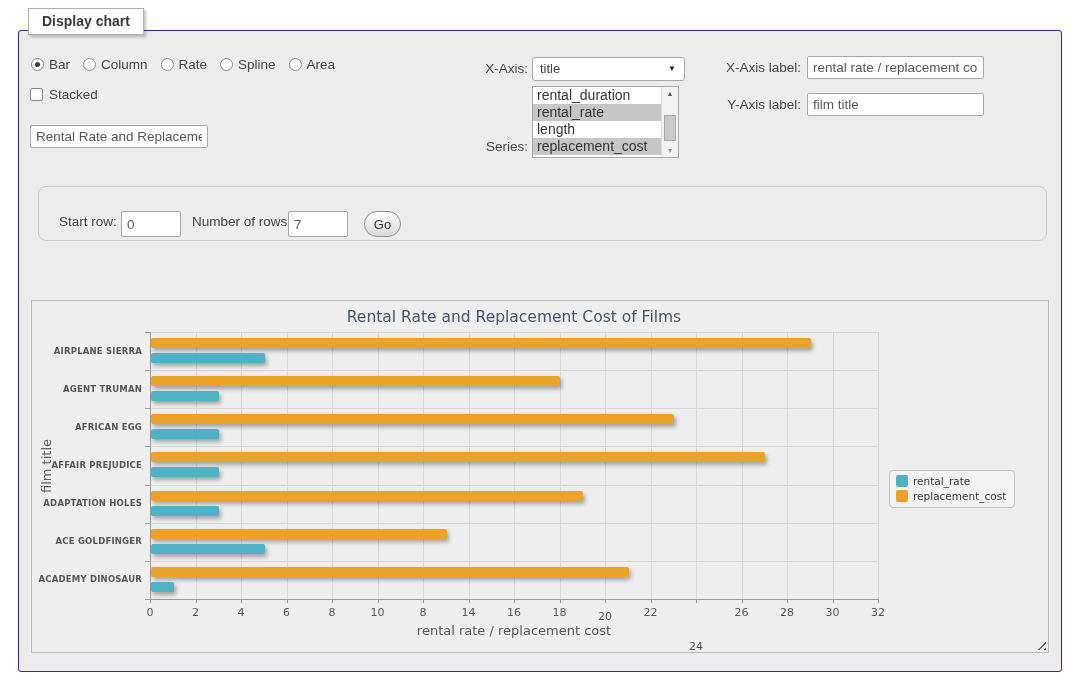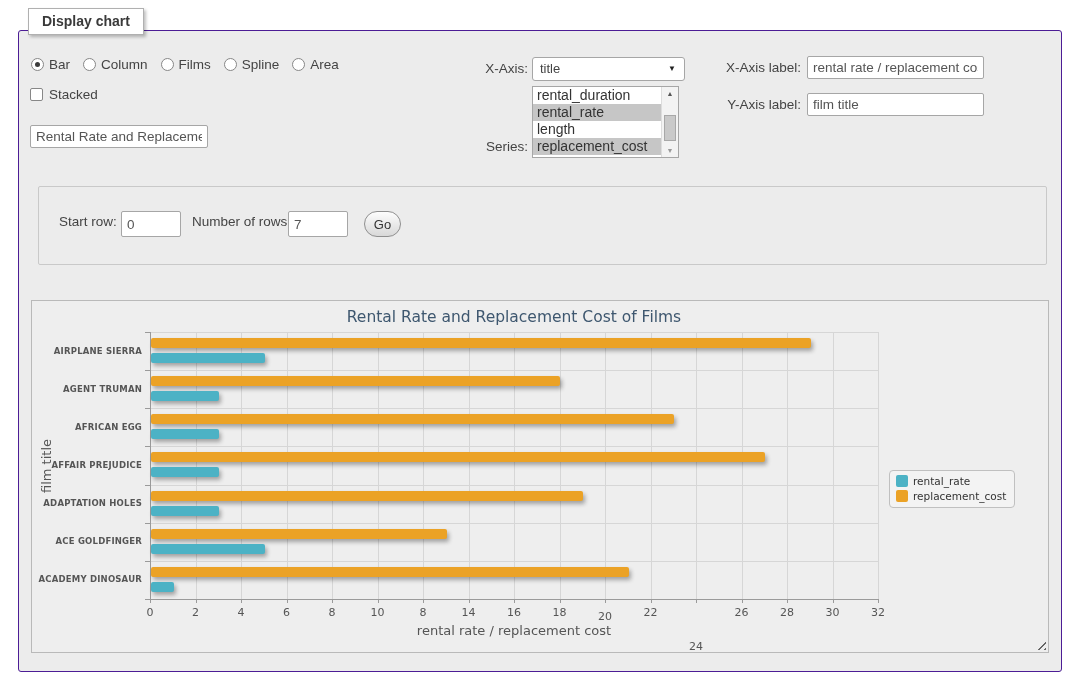--- a/index.html
+++ b/index.html
@@ -51,21 +51,21 @@
   .listbox .opts { position:absolute; left:0; top:0; right:17px; bottom:0; }
   .listbox .opt { height:17px; line-height:17px; font-size:14px; color:#333; padding-left:4px; white-space:nowrap; }
   .listbox .opt.sel { background:#c6c6c6; }
   .sbar { position:absolute; right:0; top:0; width:17px; bottom:0; background:#f3f3f3; border-left:1px solid #ddd; }
   .sbar .up, .sbar .dn { position:absolute; left:0; width:100%; text-align:center; font-size:7px; }
   .sbar .up { top:3px; color:#555; }
   .sbar .dn { bottom:3px; color:#999; }
   .sbar .thumb { position:absolute; left:2px; width:12px; top:28px; height:26px; background:#c9c9c9; border:1px solid #a8a8a8; }
 
   
-  .rows-box { position:absolute; left:19px; top:155px; width:1009px; height:79px; border:1px solid #c9c9c9; border-radius:2px; }
+  .rows-box { position:absolute; left:19px; top:155px; width:1009px; height:55px; border:1px solid #c9c9c9; border-radius:8px; }
   .go-btn {
     position:absolute; left:325px; top:24px; width:37px; height:26px;
     border:1px solid #8f8f8f; border-radius:13px;
     background:linear-gradient(#fdfdfd,#d8d8d8);
     font-family:"Liberation Sans", sans-serif; font-size:13px; color:#333; text-align:center;
   }
 
   
   .chart {
     position:absolute; left:12px; top:269px; width:1018px; height:353px;
@@ -108,21 +108,21 @@
       <span class="radio-item">
         <span class="radio checked"></span>
         <span>Bar</span>
       </span>
       <span class="radio-item">
         <span class="radio"></span>
         <span>Column</span>
       </span>
       <span class="radio-item">
         <span class="radio"></span>
-        <span>Films</span>
+        <span>Rate</span>
       </span>
       <span class="radio-item">
         <span class="radio"></span>
         <span>Spline</span>
       </span>
       <span class="radio-item">
         <span class="radio"></span>
         <span>Area</span>
       </span>
     </div>

